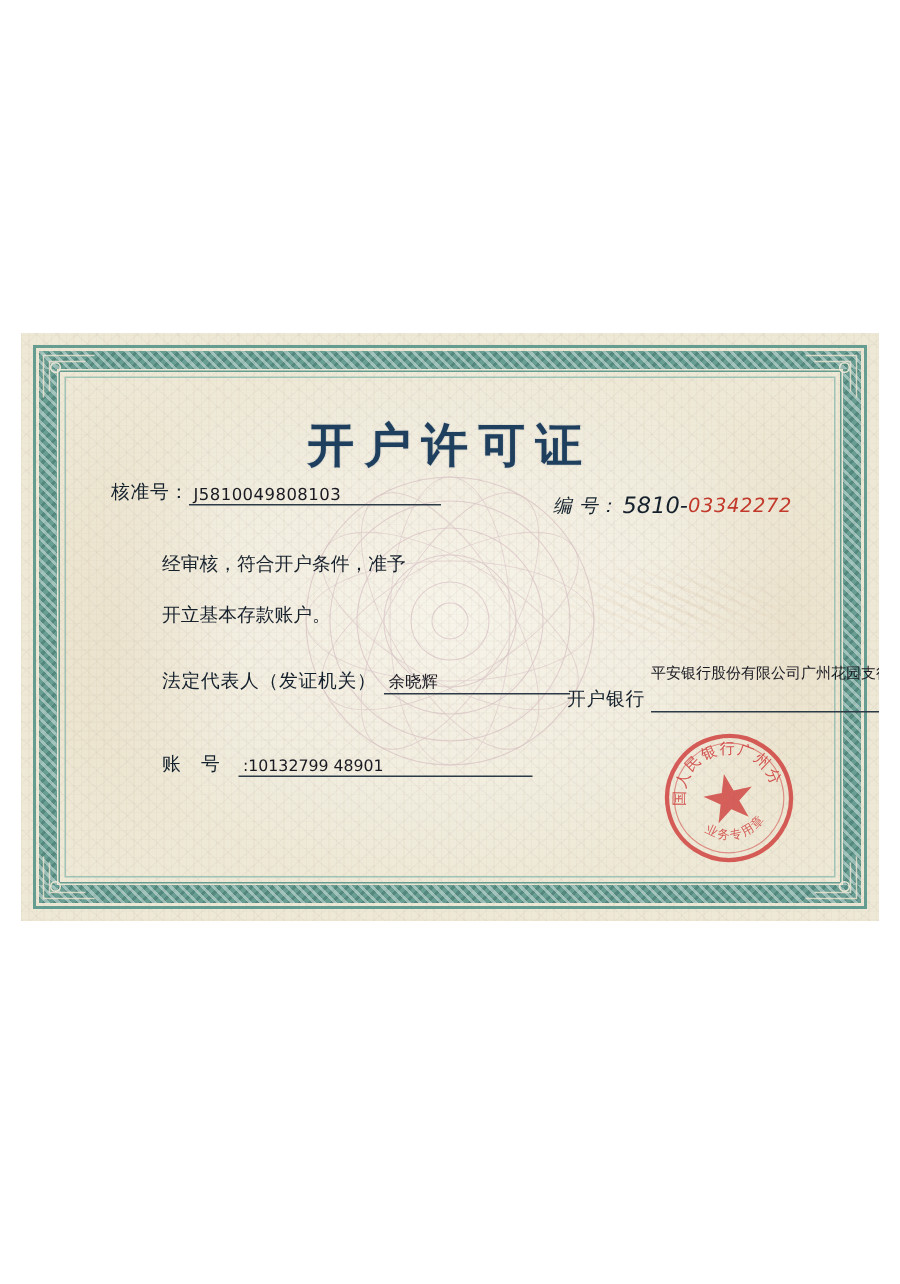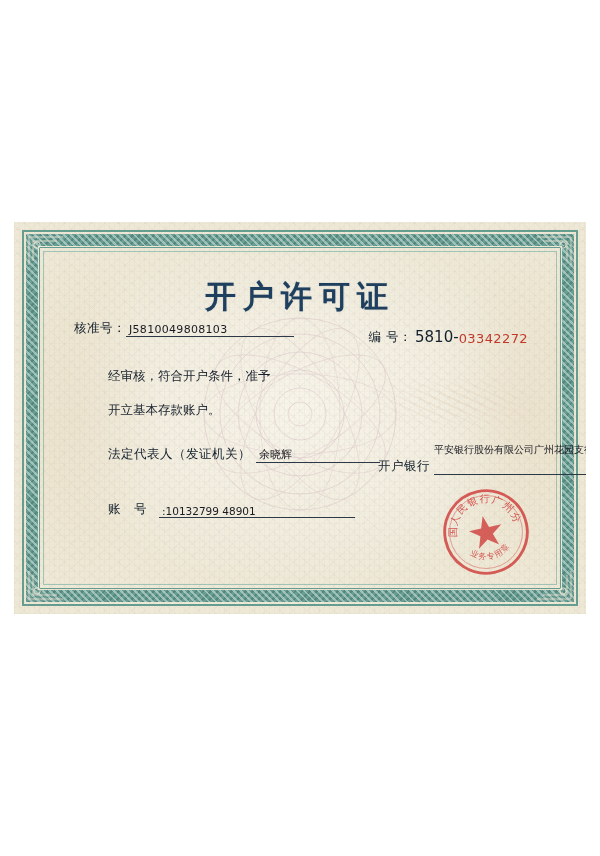--- a/index.html
+++ b/index.html
@@ -191,21 +191,22 @@
     white-space: nowrap;
   }
 
   
   #row-approval { left: 26px; top: 64px; }
   #row-approval .fill { width: 168px; }
   #row-approval .val { font-size: 11px; letter-spacing: .3px; }
 
   #row-number {
     right: 24px; top: 72px;
-    align-items: flex-end;
+    align-items: center;
+    font-style: italic;
   }
   #row-number .num-prefix {
     font-size: 15px;
     color: #14202b;
     margin-left: 3px;
     font-family: "DejaVu Sans", sans-serif;
   }
   #row-number .num-red {
     font-size: 13px;
     color: #c2392b;

